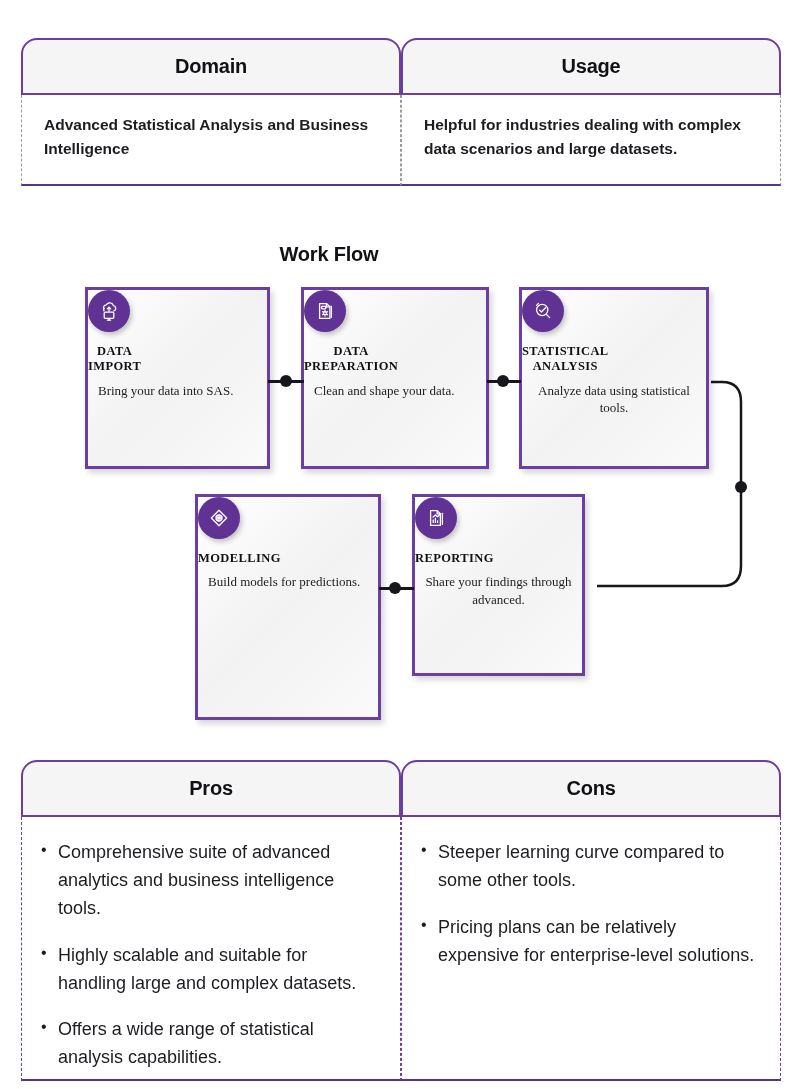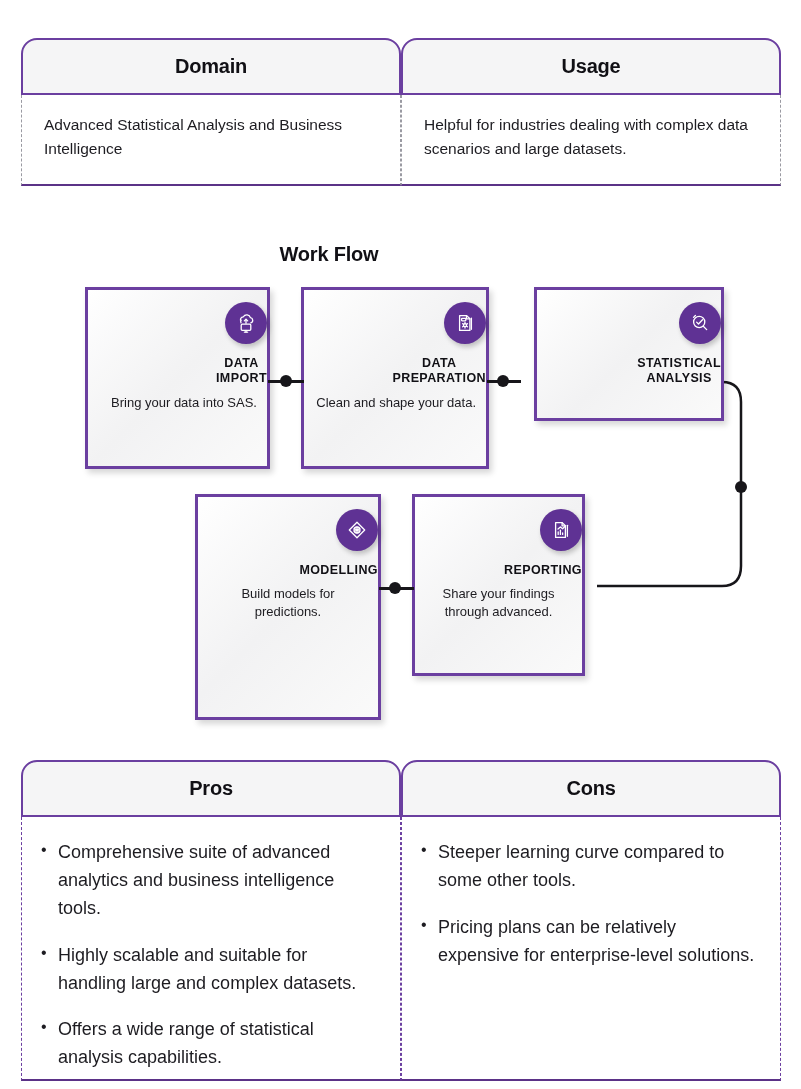--- a/index.html
+++ b/index.html
@@ -43,20 +43,21 @@
     background: #fff;
   }
   .td.purple-dash {
     border-left: 1.5px dashed #6b3fa0;
     border-right: 1.5px dashed #6b3fa0;
   }
   .td p {
     font-size: 15.5px;
     line-height: 1.55;
     color: #1d1c21;
+    font-weight: bold;
   }
 
   
   #top-table { top: 38px; }
   #top-table .td { height: 91px; }
 
   
   #bottom-table { top: 760px; }
   #bottom-table .td { height: 264px; padding: 22px 20px 10px 16px; }
 
@@ -94,22 +95,23 @@
   .flow-box {
     position: absolute;
     background: linear-gradient(135deg, #ffffff 0%, #f2f2f3 50%, #fafafa 100%);
     border-left: 3px solid #6b3fa0;
     border-right: 3px solid #6b3fa0;
     border-bottom: 3px solid #6b3fa0;
     border-top: 3px solid #6b3fa0;
     box-shadow: 3px 4px 6px rgba(0,0,0,0.16);
     display: flex;
     flex-direction: column;
-    align-items: flex-end;
-    padding-top: 12px;
+    align-items: flex-start;
+    padding-top: 0;
+    font-family: Liberation Serif, serif;
   }
 
   .flow-icon {
     width: 42px;
     height: 42px;
     border-radius: 50%;
     background: #5f3294;
     display: flex;
     align-items: center;
     justify-content: center;
@@ -211,33 +213,34 @@
         <path d="M12 11.3v1.3M12 15.8v1.3M9.6 12.7l1.1.7M13.4 15.1l1.1.7M14.5 12.7l-1.1.7M10.7 15.1l-1.1.7"></path>
       </svg>
     </div>
     <div class="flow-title">
       <span>DATA</span><br>
       <span>PREPARATION</span>
     </div>
     <div class="flow-desc">Clean and shape your data.</div>
   </div>
 
-  <div class="flow-box" style="left:519px; top:287px; width:190px; height:134px;margin-left:15px;">
+  <div class="flow-box" style="left:519px; top:287px; width:190px; height:182px;">
     <div class="flow-icon">
       <svg width="24" height="24" viewBox="0 0 24 24" fill="none" stroke="#ffffff" stroke-width="1.3" stroke-linecap="round" stroke-linejoin="round">
         <circle cx="11.2" cy="11" r="5.6"></circle>
         <path d="M8.6 11.1l1.9 1.9 4-4.3"></path>
         <path d="M15.3 15.2l3.4 3.4"></path>
         <path d="M5.5 6.4 7.4 4.5"></path>
       </svg>
     </div>
     <div class="flow-title">
       <span>STATISTICAL</span><br>
       <span>ANALYSIS</span>
     </div>
+    <div class="flow-desc">Analyze data using statistical tools.</div>
   </div>
 
   <div class="flow-box" style="left:195px; top:494px; width:186px; height:226px;">
     <div class="flow-icon">
       <svg width="24" height="24" viewBox="0 0 24 24" fill="none" stroke="#ffffff" stroke-width="1.3" stroke-linecap="round" stroke-linejoin="round">
         <path d="M12 4.3 19.7 12 12 19.7 4.3 12z"></path>
         <circle cx="12" cy="12" r="3"></circle>
         <path d="M12 9v6M9.4 10.6l5.2 2.8M14.6 10.6l-5.2 2.8"></path>
       </svg>
     </div>

